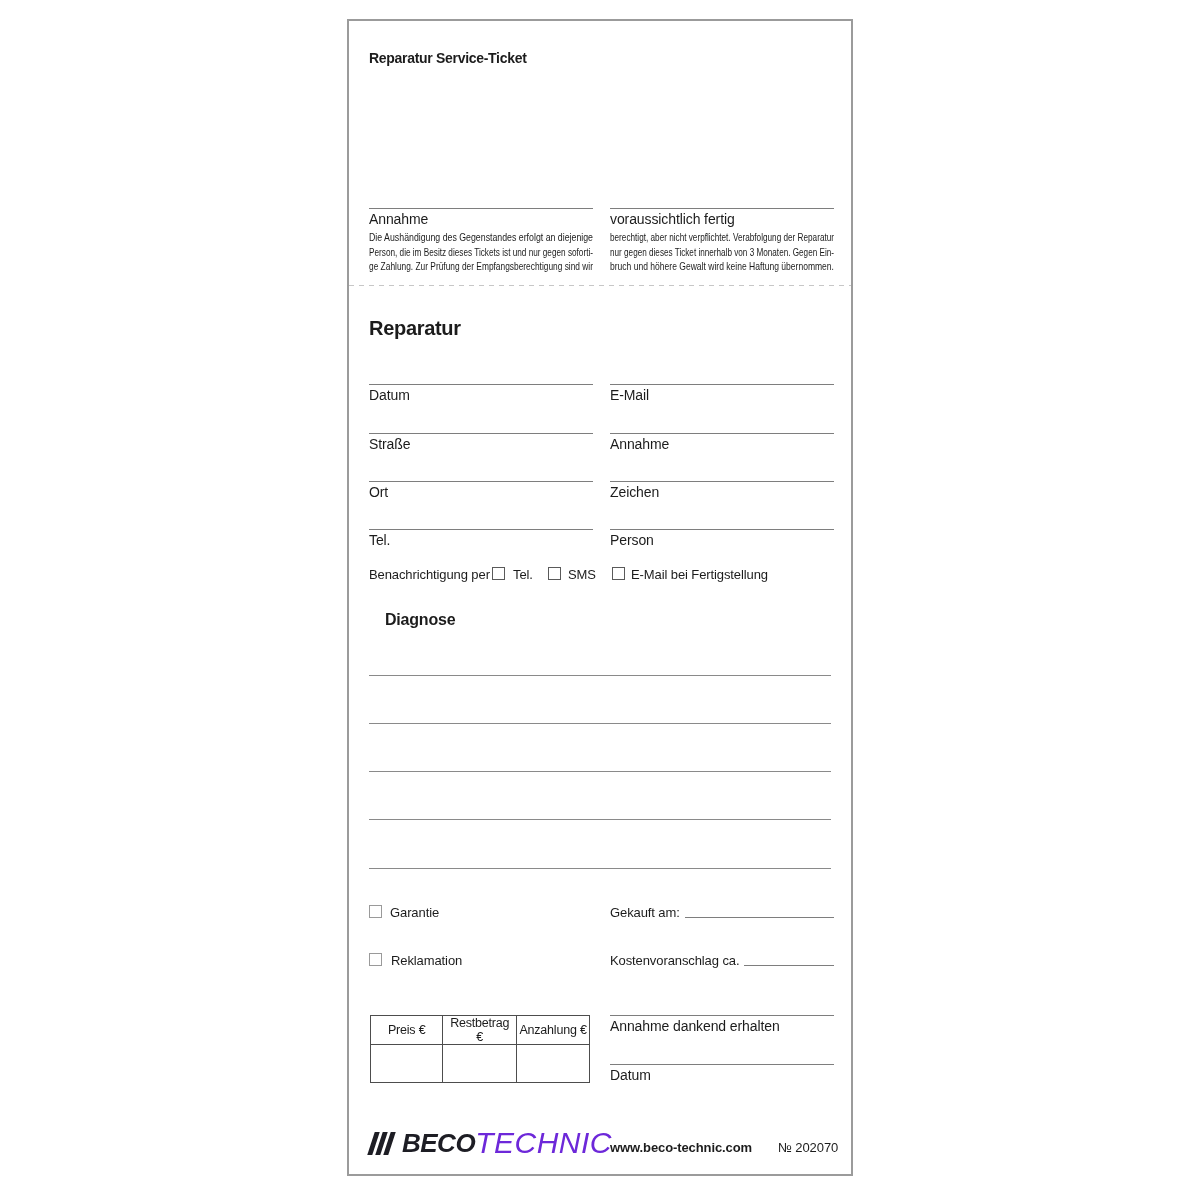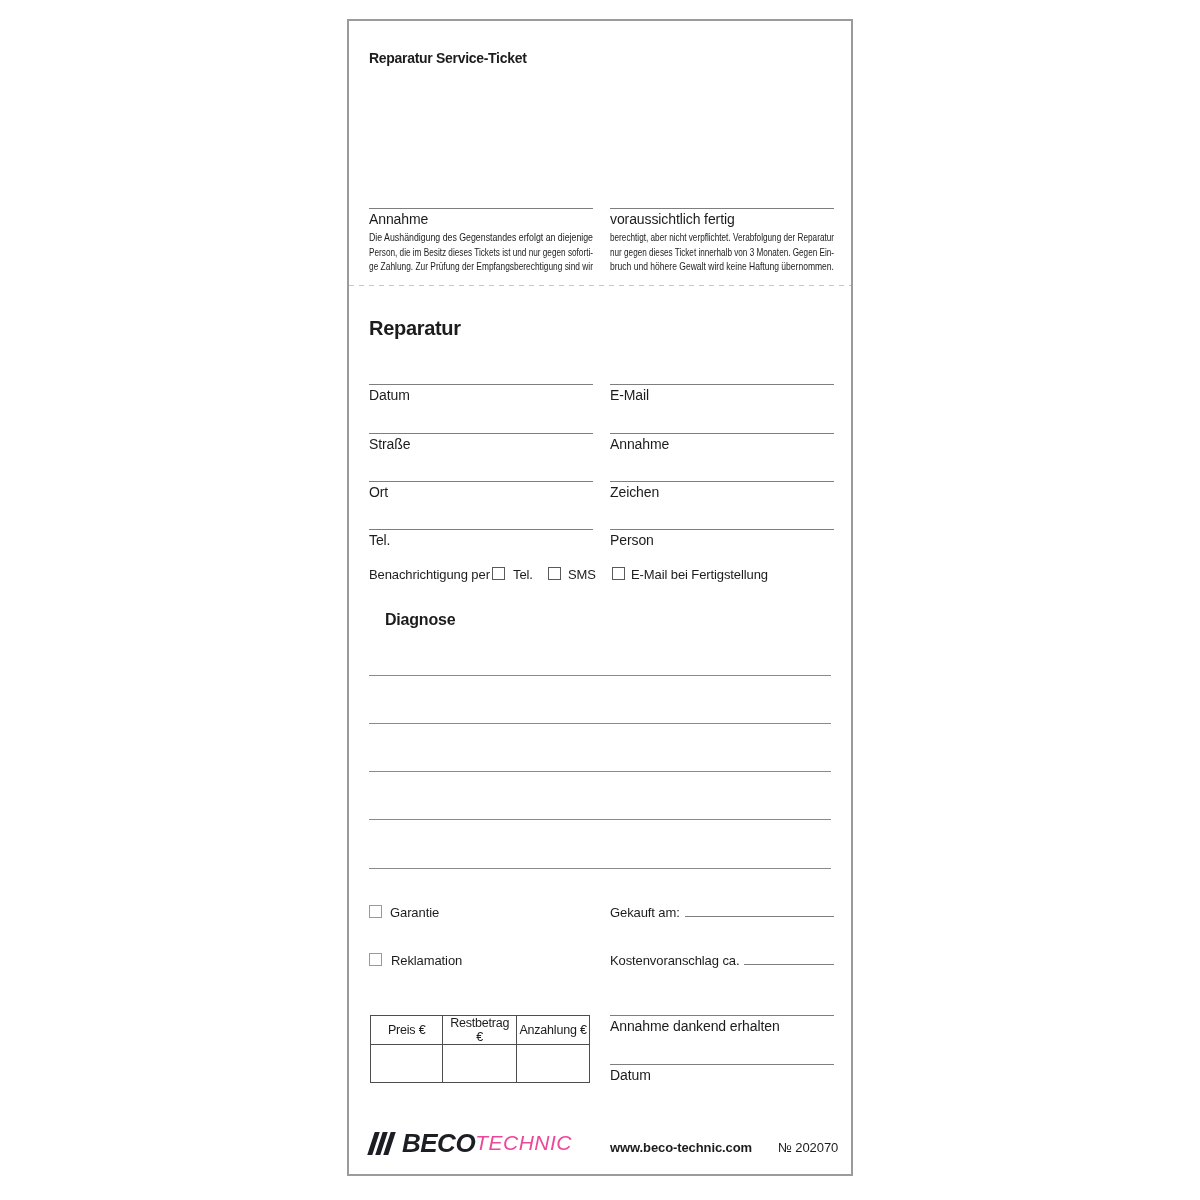--- a/index.html
+++ b/index.html
@@ -34,34 +34,34 @@
   .cb { position:absolute; width:13px; height:13px; background:#fff; }
   .cb.dark  { border:1px solid #5a5a5a; }
   .cb.light { border:1px solid #9a9a9a; }
 
   .ntxt { position:absolute; font-size:13px; white-space:nowrap; letter-spacing:-0.1px; }
 
   .dline { position:absolute; left:20px; width:462px; height:0; border-top:1px solid #8a8a8a; }
 
   .cblbl { position:absolute; font-size:13px; letter-spacing:-0.1px; }
 
-  .inlinefield { position:absolute; left:261px; width:224px; display:flex; align-items:flex-start; }
+  .inlinefield { position:absolute; left:261px; width:224px; display:flex; align-items:flex-end; }
   .inlinefield .t { font-size:13px; white-space:nowrap; letter-spacing:-0.1px; }
   .inlinefield .fline { flex:1; border-bottom:1px solid #7e7e7e; margin-left:5px; margin-bottom:2px; height:12px; }
 
   table.price { position:absolute; left:21px; top:994px; width:220px; border-collapse:collapse; }
   table.price th, table.price td { border:1px solid #4d4d4d; font-weight:normal; }
   table.price th { height:20px; font-size:12.5px; padding:0 2px; letter-spacing:-0.2px; }
   table.price td { height:38px; }
 
   .logo { left:22px; top:1108px; display:flex; align-items:center; height:28px; }
   .bar { width:5px; height:23px; background:#1d1d24; transform:skewX(-18deg); margin-right:3px; }
   .beco { font-size:26px; font-weight:bold; font-style:italic; letter-spacing:-0.5px;
     color:#1d1d24; margin-left:7px; }
-  .technic { font-size:21px; font-weight:normal; font-style:italic; letter-spacing:0.5px; color:#ec4899; }
+  .technic { font-size:30px; font-weight:normal; font-style:italic; letter-spacing:0.5px; color:#6d28d9; }
 
   .website { left:261px; top:1119px; font-size:13px; font-weight:600; letter-spacing:-0.1px; }
   .ticketno { left:429px; top:1119px; font-size:13px; letter-spacing:-0.1px; }
 </style>
 </head>
 <body>
 
 <div class="page">
   <div class="ticket">
 

